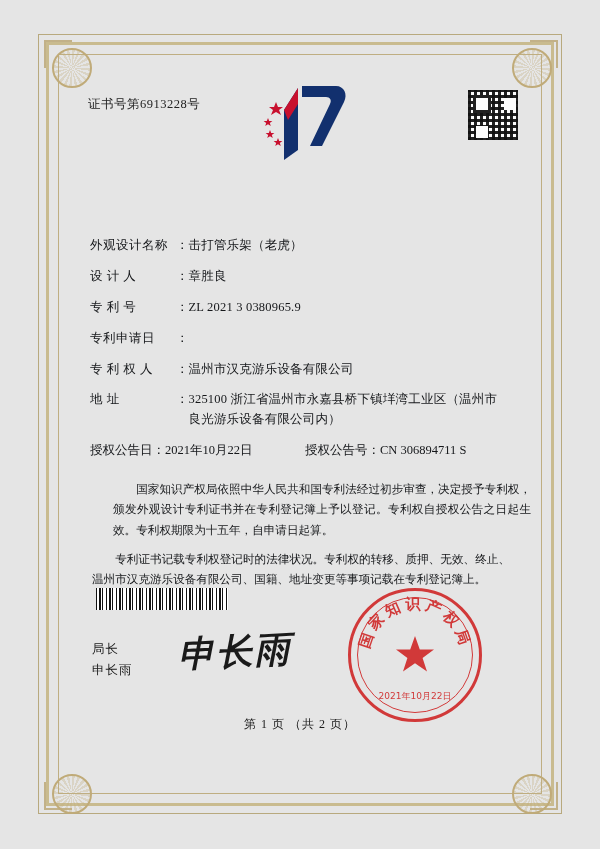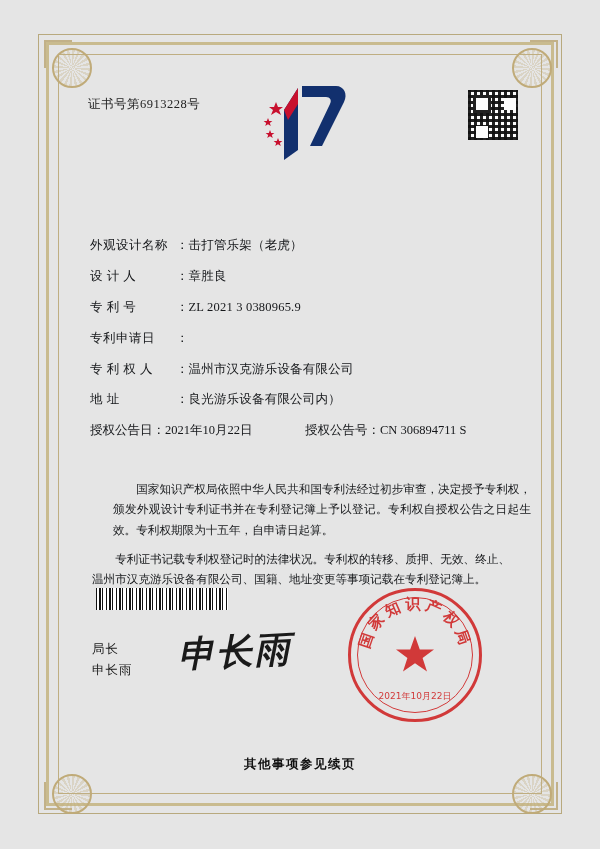--- a/index.html
+++ b/index.html
@@ -336,20 +336,21 @@
     <div class="row">
       <span class="label">专 利 权 人</span>
       <span class="colon">：</span>
       <span class="value">温州市汉克游乐设备有限公司</span>
     </div>
 
     <div class="row">
       <span class="label">地 址</span>
       <span class="colon">：</span>
       <span class="value">
+        <span>325100 浙江省温州市永嘉县桥下镇垟湾工业区（温州市</span>
         <span class="sub">良光游乐设备有限公司内）</span>
       </span>
     </div>
 
     <div class="row-two">
       <span class="half first">
         <span class="label2">授权公告日</span>
         <span class="colon">：</span>
         <span class="value">2021年10月22日</span>
       </span>
@@ -383,15 +384,15 @@
       <text font-size="15" font-weight="bold" fill="#cf2222" font-family="DejaVu Sans, sans-serif" letter-spacing="4">
         <textPath href="#arcpath" startOffset="50%" text-anchor="middle">国家知识产权局</textPath>
       </text>
     </svg>
     <svg class="star" viewBox="0 0 44 44" aria-hidden="true">
       <polygon points="22,3 26.8,16.5 41,16.5 29.6,25 34,38.5 22,30.3 10,38.5 14.4,25 3,16.5 17.2,16.5" fill="#cf2222"></polygon>
     </svg>
     <div class="seal-date">2021年10月22日</div>
   </div>
 
-  <div class="footnote">其他事项参见续页</div>
+  <div class="page-num">第 1 页 （共 2 页）</div>
 
 </div>
 
 </body></html>

